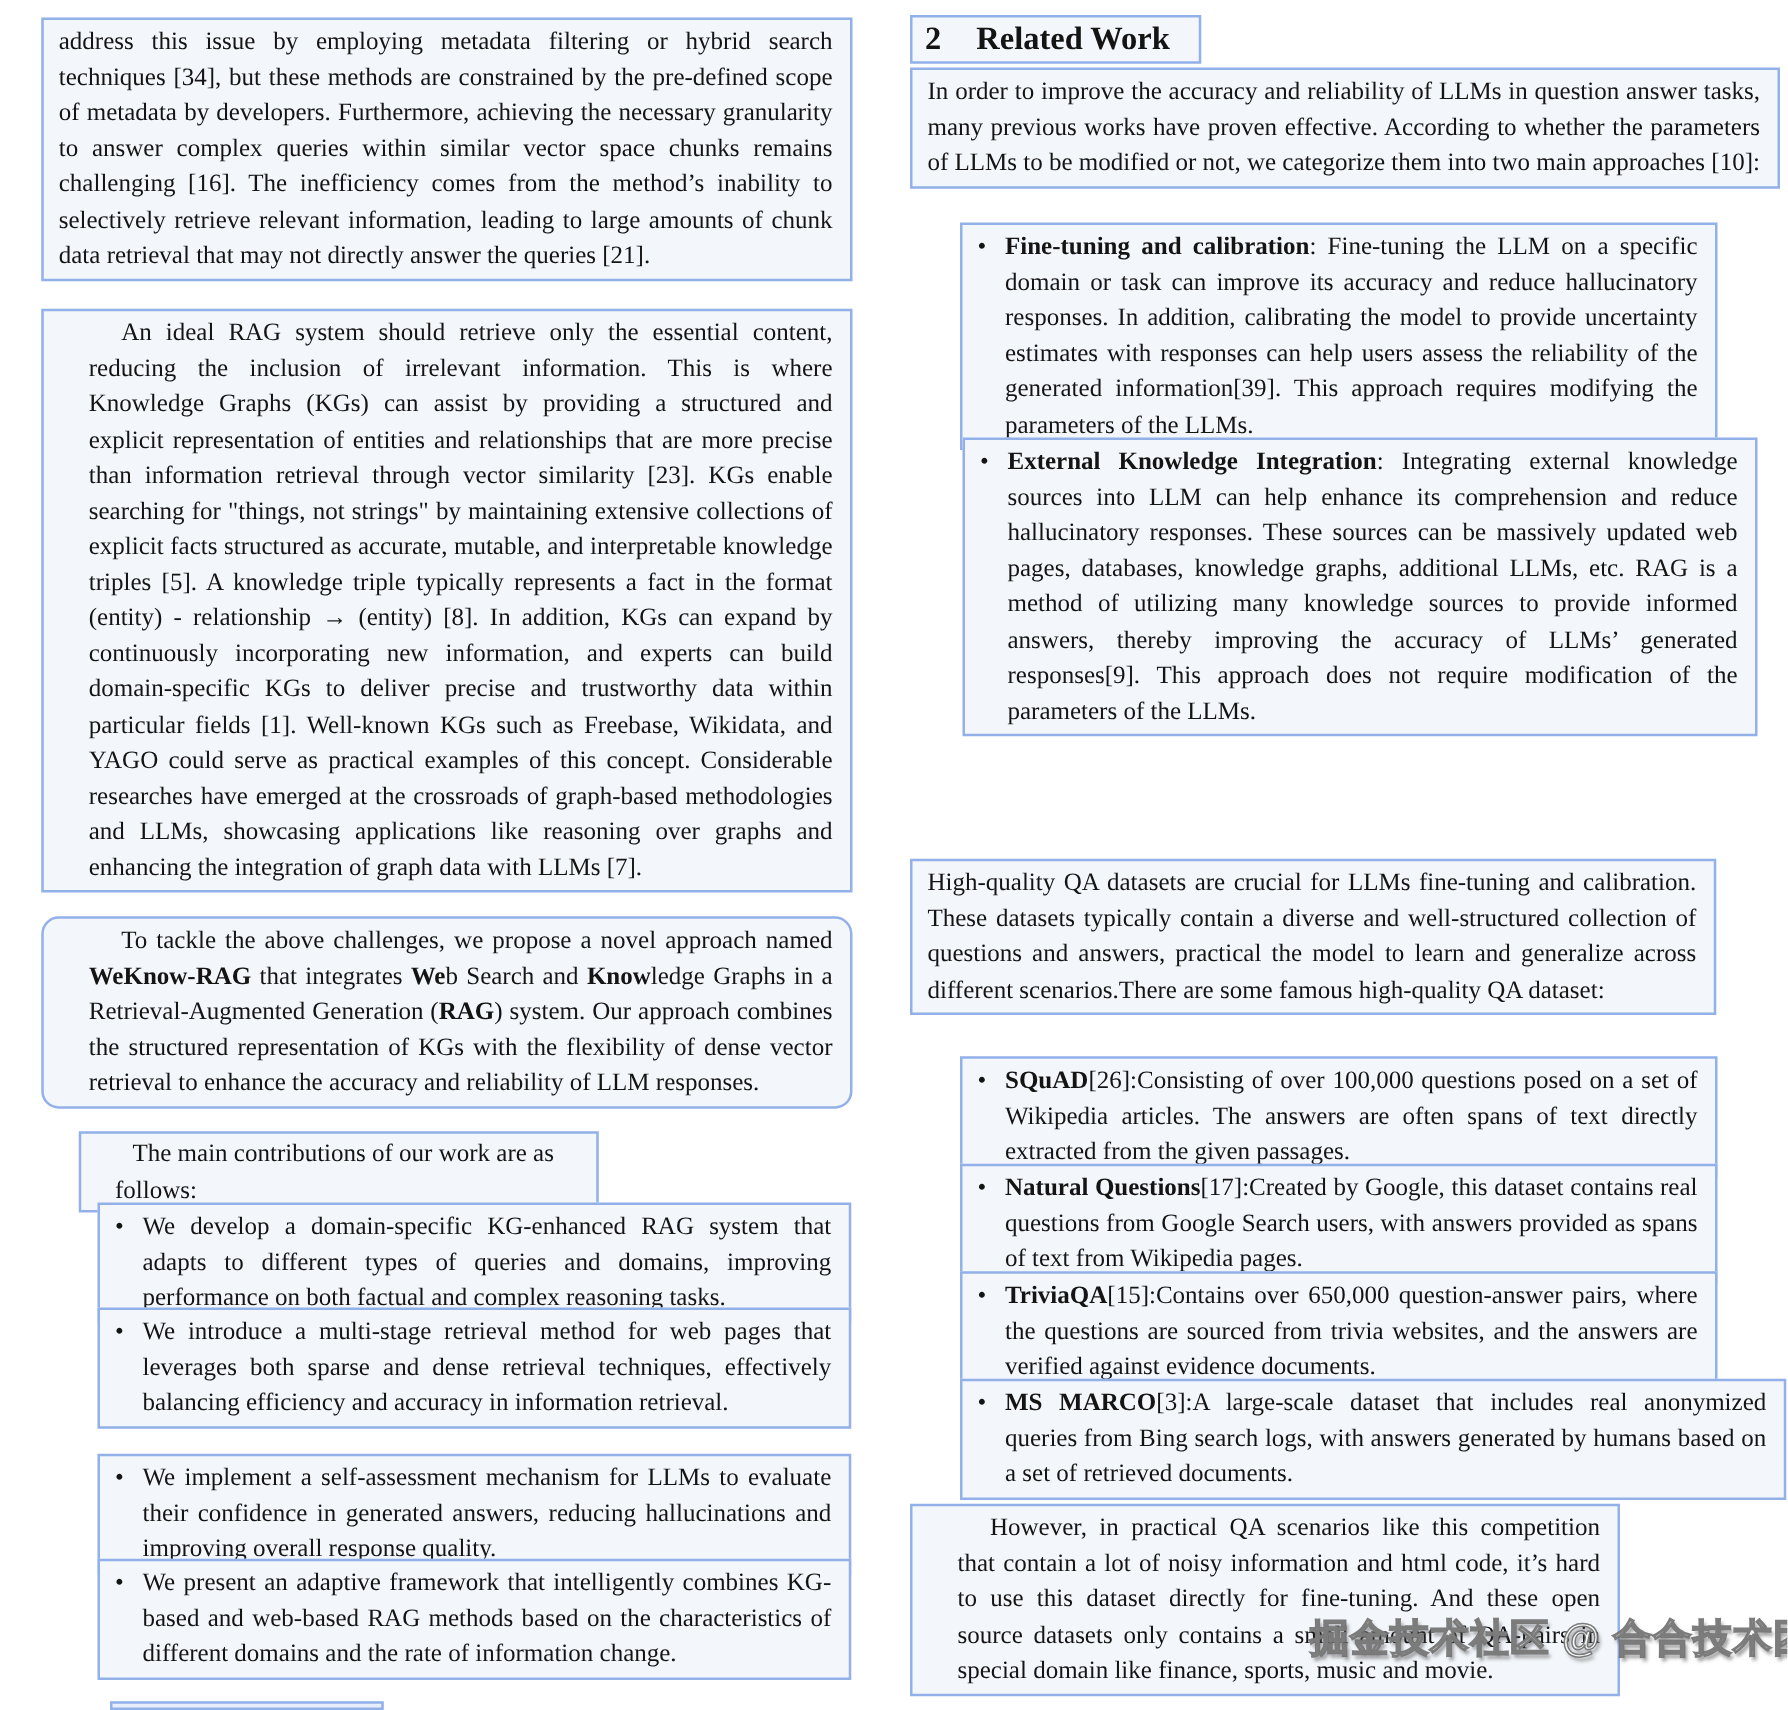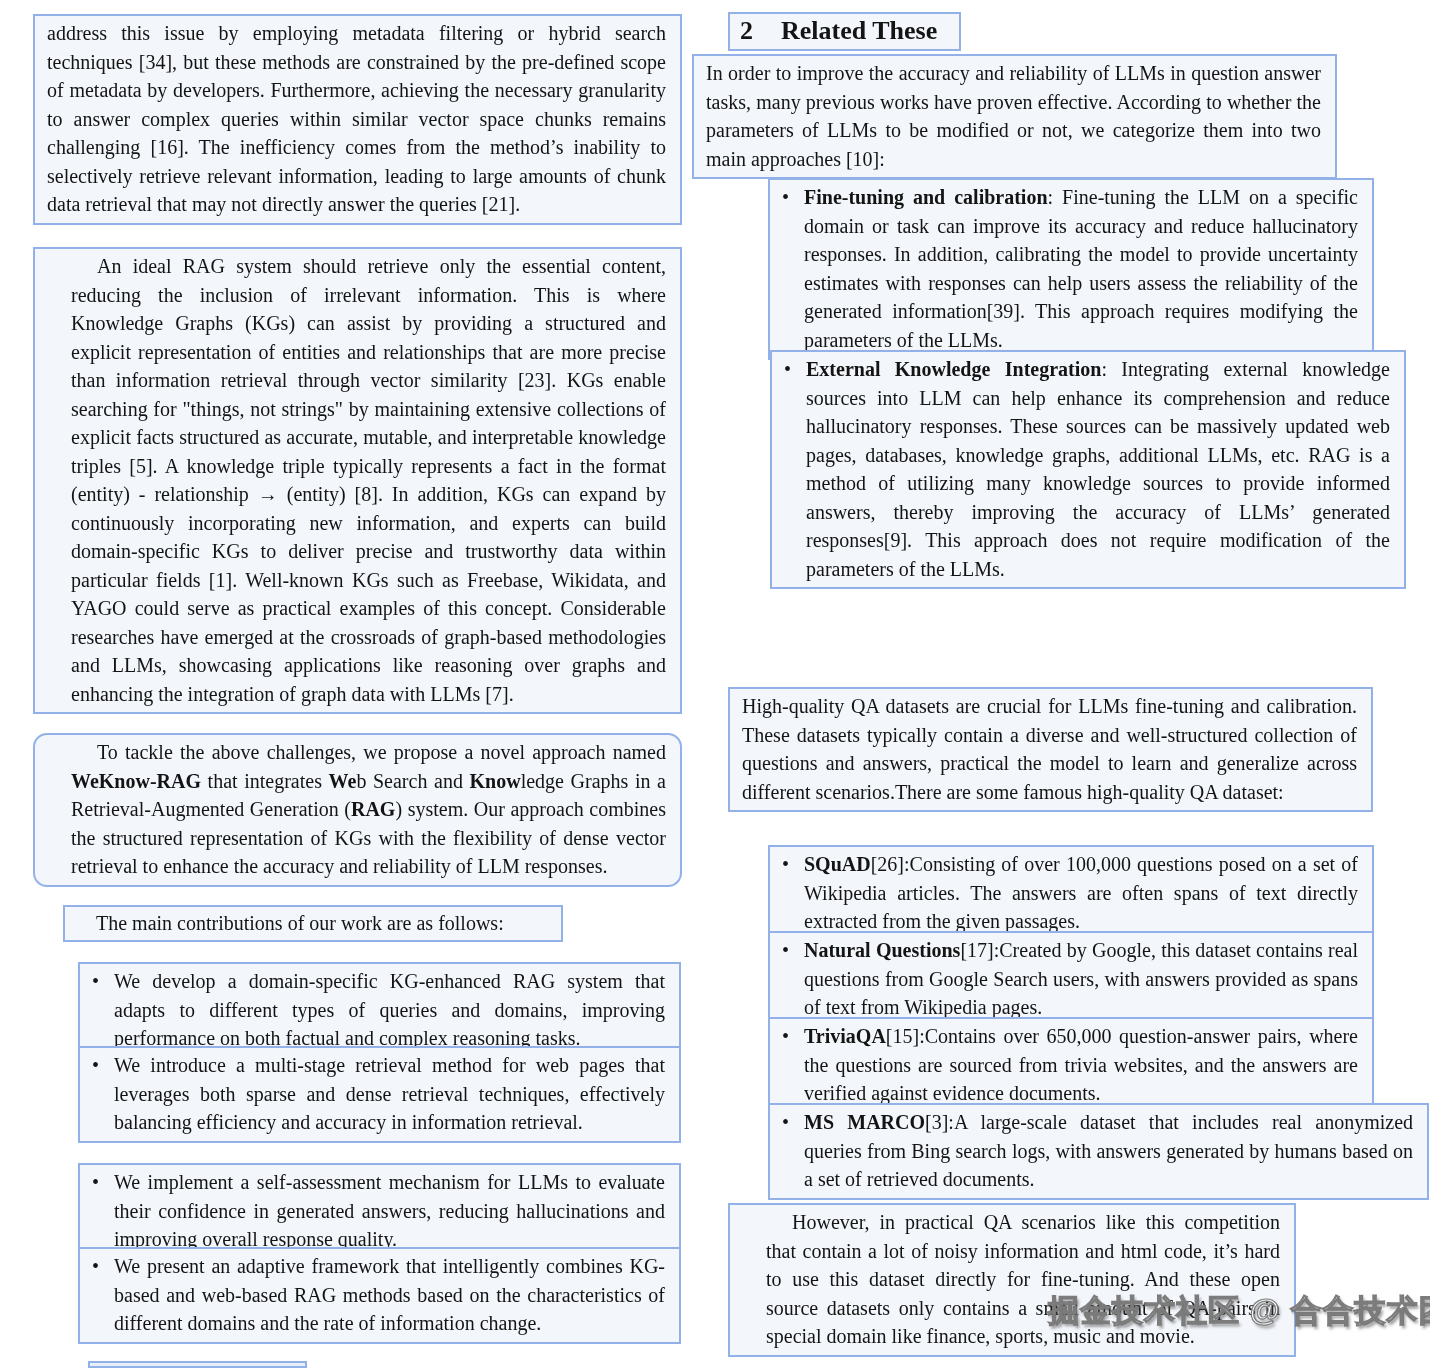--- a/index.html
+++ b/index.html
@@ -87,21 +87,21 @@
   </div>
 
   <div class="box" style="left:33px;top:247px;width:649px;">
     <p class="para indent">An ideal RAG system should retrieve only the essential content, reducing the inclusion of irrelevant information. This is where Knowledge Graphs (KGs) can assist by providing a structured and explicit representation of entities and relationships that are more precise than information retrieval through vector similarity [23]. KGs enable searching for "things, not strings" by maintaining extensive collections of explicit facts structured as accurate, mutable, and interpretable knowledge triples [5]. A knowledge triple typically represents a fact in the format (entity) - relationship → (entity) [8]. In addition, KGs can expand by continuously incorporating new information, and experts can build domain-specific KGs to deliver precise and trustworthy data within particular fields [1]. Well-known KGs such as Freebase, Wikidata, and YAGO could serve as practical examples of this concept. Considerable researches have emerged at the crossroads of graph-based methodologies and LLMs, showcasing applications like reasoning over graphs and enhancing the integration of graph data with LLMs [7].</p>
   </div>
 
   <div class="box" style="left:33px;top:733px;width:649px;border-radius:14px;">
     <p class="para indent">To tackle the above challenges, we propose a novel approach named <b>WeKnow-RAG</b> that integrates <b>We</b>b Search and <b>Know</b>ledge Graphs in a Retrieval-Augmented Generation (<b>RAG</b>) system. Our approach combines the structured representation of KGs with the flexibility of dense vector retrieval to enhance the accuracy and reliability of LLM responses.</p>
   </div>
 
-  <div class="box" style="left:63px;top:905px;width:500px;padding:2px 8px 2px 17px;">
+  <div class="box" style="left:63px;top:905px;width:416px;padding:2px 8px 2px 27px;">
     <p class="para" style="text-indent:14px;text-align:left;">The main contributions of our work are as follows:</p>
   </div>
 
   <div class="box" style="left:78px;top:962px;width:603px;">
     <div class="bullet-item">
       <span class="bullet-marker">•</span>
       <span class="bullet-text">We develop a domain-specific KG-enhanced RAG system that adapts to different types of queries and domains, improving performance on both factual and complex reasoning tasks.</span>
     </div>
   </div>
 
@@ -123,24 +123,24 @@
     <div class="bullet-item">
       <span class="bullet-marker">•</span>
       <span class="bullet-text">We present an adaptive framework that intelligently combines KG-based and web-based RAG methods based on the characteristics of different domains and the rate of information change.</span>
     </div>
   </div>
 
   <div class="sliver" style="left:88px;top:1361px;width:219px;height:7px;"></div>
 
   <div class="heading-box" style="left:728px;top:12px;width:233px;height:39px;">
     <span class="heading-number">2</span>
-    <span class="heading-title">Related These</span>
+    <span class="heading-title">Related Work</span>
   </div>
 
-  <div class="box" style="left:692px;top:54px;width:645px;">
+  <div class="box" style="left:728px;top:54px;width:696px;">
     <p class="para">In order to improve the accuracy and reliability of LLMs in question answer tasks, many previous works have proven effective. According to whether the parameters of LLMs to be modified or not, we categorize them into two main approaches [10]:</p>
   </div>
 
   <div class="box" style="left:768px;top:178px;width:606px;">
     <div class="bullet-item">
       <span class="bullet-marker">•</span>
       <span class="bullet-text"><b>Fine-tuning and calibration</b>: Fine-tuning the LLM on a specific domain or task can improve its accuracy and reduce hallucinatory responses. In addition, calibrating the model to provide uncertainty estimates with responses can help users assess the reliability of the generated information[39]. This approach requires modifying the parameters of the LLMs.</span>
     </div>
   </div>
 

